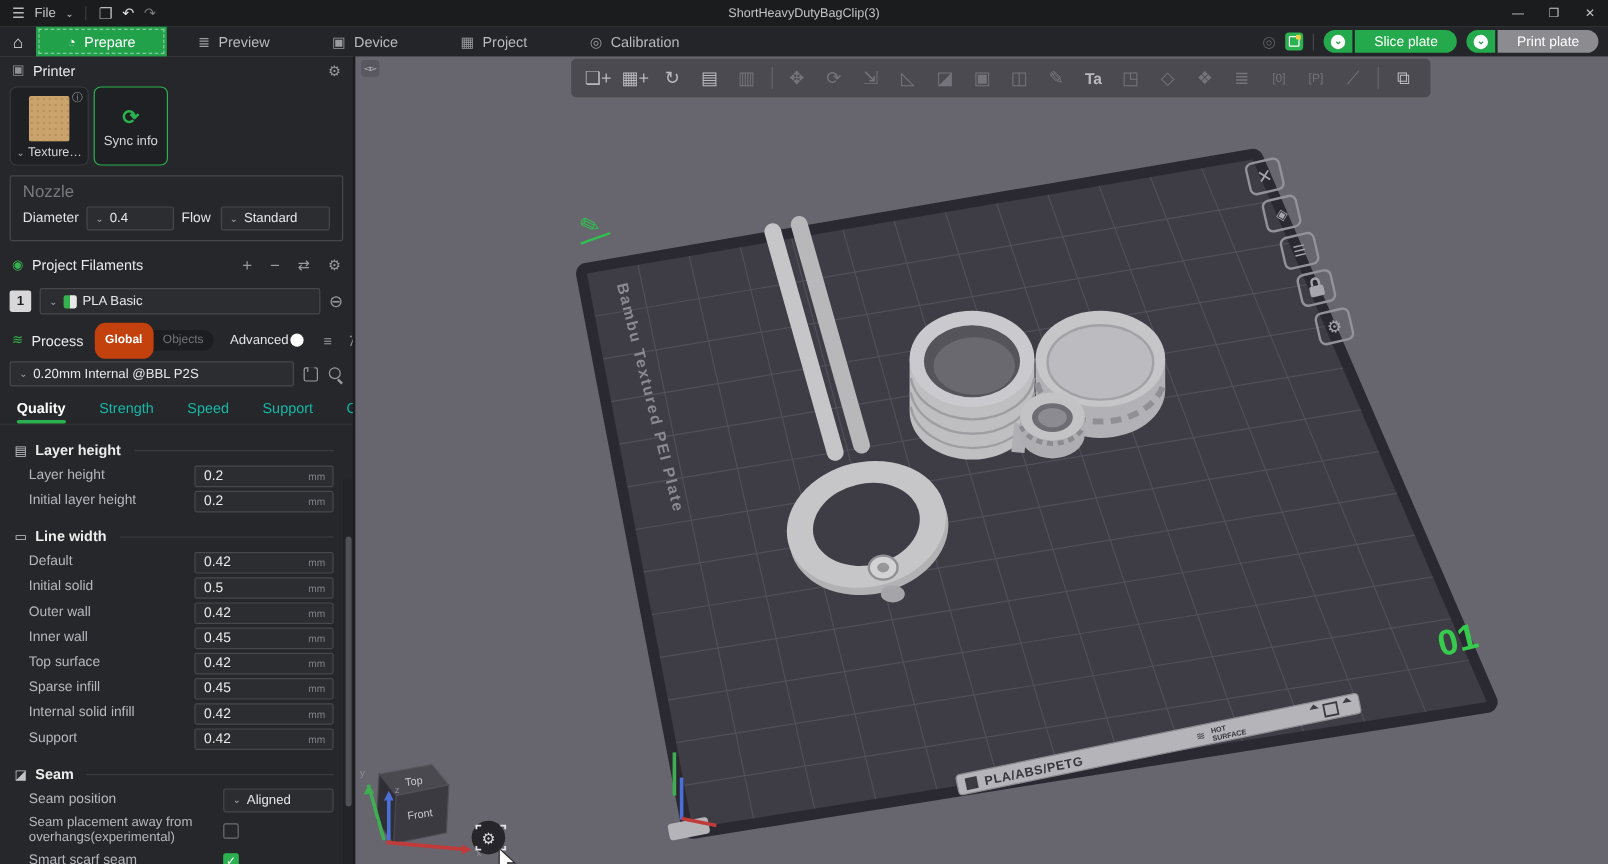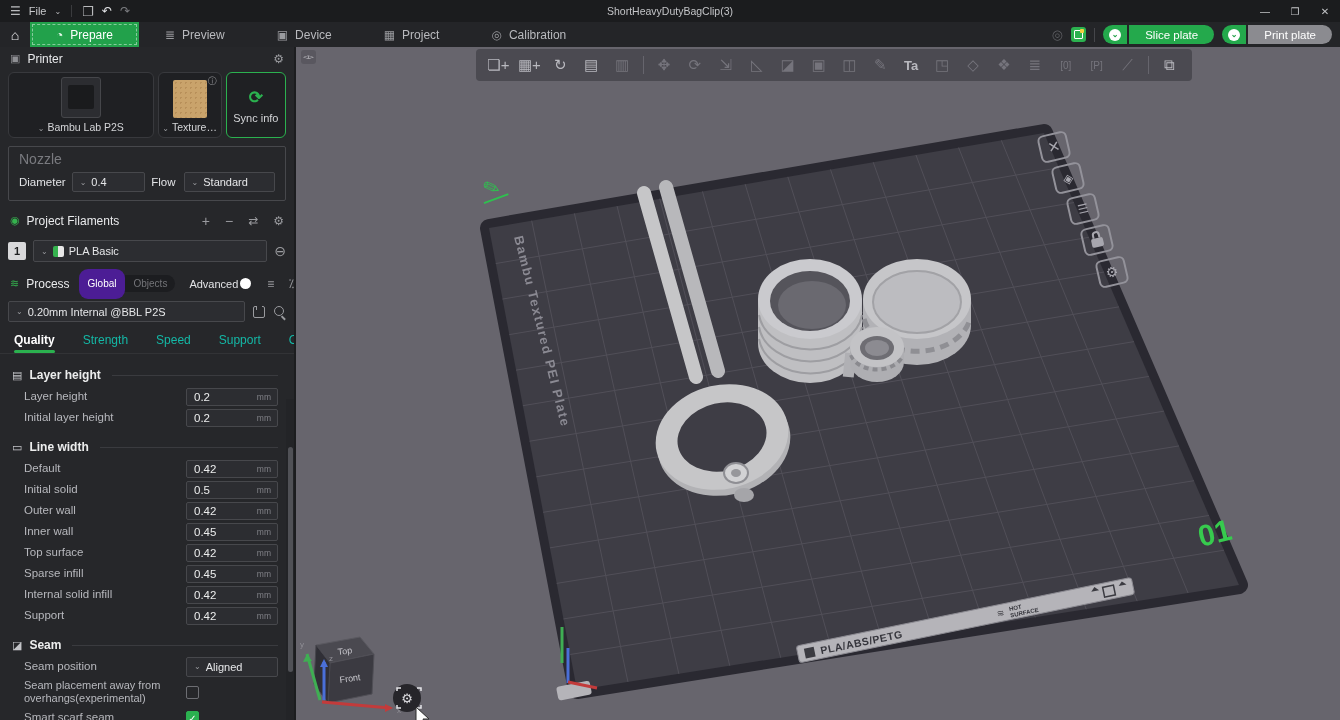--- a/index.html
+++ b/index.html
@@ -65,21 +65,21 @@
   #flow-sel { width:92px; margin-left:2px; }
 
   #filament-row { display:flex; align-items:center; gap:7px; margin:8px 8px 10px 8px; }
   #fil-badge { width:18px; height:18px; background:#d8d8da; color:#1d1e20; font-size:11px; font-weight:bold; display:flex; align-items:center; justify-content:center; border-radius:2px; }
   #fil-sel { flex:1; height:22px; }
   #fil-swatch { width:11px; height:11px; border-radius:2px; background:linear-gradient(90deg,#35b24e 50%,#e8e8e8 50%); }
   #fil-remove { color:#9a9b9f; font-size:14px; }
 
   #process-head { margin-top:2px; }
   #proc-pills { display:flex; background:#1c1d20; border-radius:9px; height:17px; align-items:center; margin-left:2px; }
-  #pill-global { background:#4c1d95; color:#fff; border-radius:9px; font-size:10px; padding:0 9px; height:30px; display:flex; align-items:center; }
+  #pill-global { background:#c2410c; color:#fff; border-radius:9px; font-size:10px; padding:0 9px; height:30px; display:flex; align-items:center;font-weight:bold; }
   #pill-objects { color:#737478; font-size:10px; padding:0 8px; }
   #adv-lbl { font-size:11px; color:#e2e3e6; }
   #adv-toggle { width:27px; height:14px; background:#2bb14f; border-radius:7px; position:relative; }
   #adv-toggle:before { content:""; position:absolute; right:1.5px; top:1.5px; width:11px; height:11px; background:#fff; border-radius:50%; }
 
   #preset-row { display:flex; align-items:center; gap:8px; margin:6px 8px 4px 8px; }
   #preset-sel { flex:1; height:21px; }
   .css-save { width:12px; height:12px; border:1.4px solid #9a9b9f; border-radius:2px; position:relative; }
   .css-save:before { content:""; position:absolute; left:2px; top:-1px; width:5px; height:4px; background:#26272a; border-left:1.4px solid #9a9b9f; }
   .css-mag { width:13px; height:13px; position:relative; }
@@ -91,21 +91,21 @@
   .ptab.active { color:#fff; font-weight:bold; }
   .ptab.active:after { content:""; position:absolute; left:0; right:0; bottom:0; height:3px; background:#2bb14f; border-radius:2px; }
 
   #params { position:relative; padding:2px 16px 0 12px; }
   .grp-title { display:flex; align-items:center; gap:7px; margin-top:12px; margin-bottom:4px; }
   .grp-title .g-ic { color:#c3c4c8; font-size:11px; }
   .grp-title .g-tx { font-size:12px; font-weight:bold; color:#eceded; white-space:nowrap; }
   .grp-title .g-rule { flex:1; height:1px; background:#3a3b3f; margin-left:4px; }
   .prow { display:flex; align-items:center; height:21px; padding-left:12px; }
   .prow .p-lbl { flex:1; font-size:11.5px; color:#b7b8bd; line-height:1.15; }
-  .valbox { width:92px; height:18px; background:#2c2d31; border:1px solid #47484c; border-radius:2px; display:flex; align-items:center; }
+  .valbox { width:116px; height:18px; background:#2c2d31; border:1px solid #47484c; border-radius:2px; display:flex; align-items:center; }
   .valbox .v { flex:1; padding-left:7px; font-size:11.5px; color:#eceded; }
   .valbox .u { padding-right:6px; font-size:8.5px; color:#808187; }
   .valsel { width:92px; height:20px; }
   .ckcol { width:92px; display:flex; }
   .ckbox { width:13px; height:13px; border:1px solid #6d6e73; border-radius:2px; background:transparent; }
   .ckbox.on { background:#2bb14f; border-color:#2bb14f; position:relative; }
   .ckbox.on:before { content:"✓"; position:absolute; inset:0; color:#fff; font-size:10px; line-height:13px; text-align:center; }
   .prow.tall { height:30px; }
   #scrollthumb { position:absolute; right:1px; top:400px; width:5px; height:225px; background:#505156; border-radius:3px; }
   #scrolltrack { position:absolute; right:0; top:352px; bottom:0; width:8px; background:#232427; }
@@ -188,24 +188,20 @@
 <div id="sidebar">
 
   <div class="sec-head">
     <span class="s-ic">▣</span>
     <span>Printer</span>
     <span class="spacer"></span>
     <span class="h-ic">⚙</span>
   </div>
 
   <div id="printer-cards">
-    <div class="p-card" id="card-printer">
-      <div id="printer-img"></div>
-      <div class="lbl"><span class="chv">⌄</span><span>Bambu Lab P2S</span></div>
-    </div>
     <div class="p-card" id="card-plate">
       <span id="plate-info">ⓘ</span>
       <div id="plate-img"></div>
       <div class="lbl"><span class="chv">⌄</span><span>Texture…</span></div>
     </div>
     <div class="p-card" id="card-sync">
       <span id="sync-ic">⟳</span>
       <div class="lbl">Sync info</div>
     </div>
   </div>

